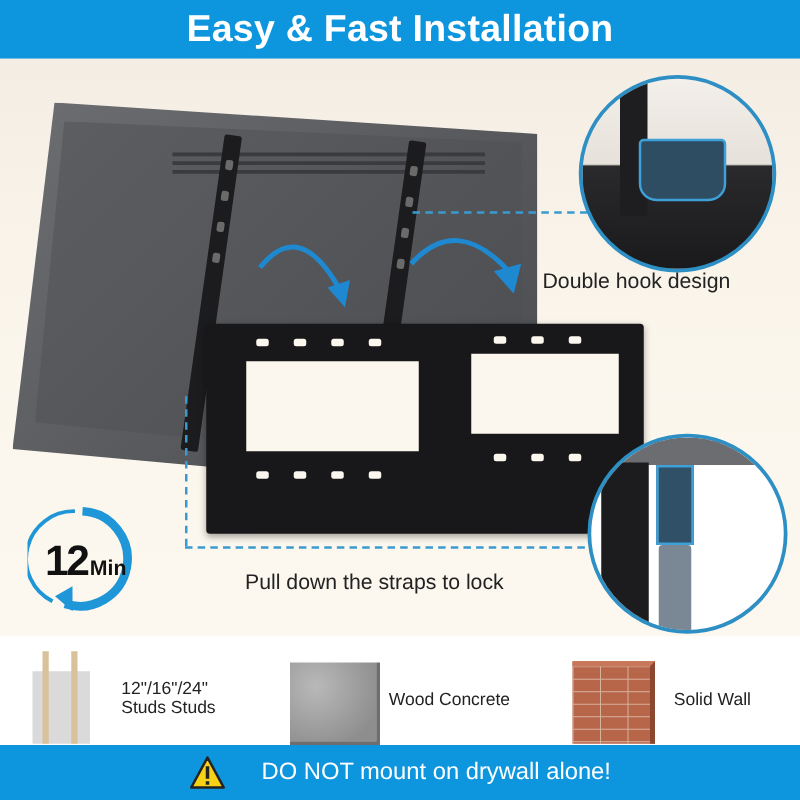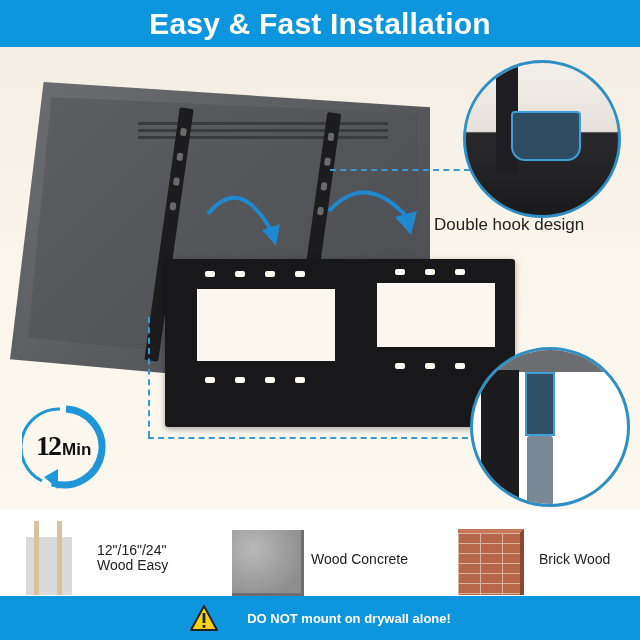--- a/index.html
+++ b/index.html
@@ -39,39 +39,39 @@
   .zoom-circle { position: absolute; border: 3px solid #2d8fc4; border-radius: 50%; overflow: hidden;
     background: #fff; }
   .dash { position: absolute; border-top: 2px dashed #3a9ad0; height: 0; }
   .dash-v { position: absolute; border-left: 2px dashed #3a9ad0; width: 0; }
 
   .label { position: absolute; color: #222; font-size: 17px; }
 
   
   .timer { position: absolute; left: 22px; top: 356px; width: 88px; height: 88px; }
   .timer-text { position: absolute; left: 14px; top: 27px; font-weight: bold; color: #111; display: flex; align-items: baseline; }
-  .timer-num { font-size: 28px; letter-spacing: -2px; font-family: Liberation Serif, serif; }
+  .timer-num { font-size: 34px; letter-spacing: -2px; font-family: Liberation Sans, sans-serif; }
   .timer-unit { font-size: 17px; margin-left: 2px; }
 
   
   .surfaces { position: absolute; left: 0; top: 509px; width: 640px; height: 87px; background: #fff; }
   .surf { position: absolute; top: 0; height: 87px; display: flex; align-items: center; }
   .surf-label { font-size: 14px; color: #222; line-height: 1.1; }
   .studs { position: absolute; left: 26px; top: 12px; width: 48px; height: 74px; }
   .concrete { position: absolute; left: 232px; top: 21px; width: 72px; height: 66px;
     background: radial-gradient(circle at 30% 30%, #b9b9b9, #8e8e8e 80%); border-right: 3px solid #6e6e6e; border-bottom: 3px solid #6e6e6e; }
   .brick { position: absolute; left: 458px; top: 20px; width: 66px; height: 66px; background-color: #b8664a;
     background-image:
       linear-gradient(#d9b3a0 1px, transparent 1px),
       linear-gradient(90deg, #d9b3a0 1px, transparent 1px);
     background-size: 22px 10px, 22px 10px; border-right: 4px solid #8a4830; border-top: 4px solid #c9775a; }
 
   .bottom-banner { position: absolute; left: 0; top: 596px; width: 640px; height: 44px; background: #0d96de;
     display: flex; align-items: center; justify-content: center; }
-  .bottom-banner span.txt { color: #fff; font-size: 13px; font-weight: bold; margin-left: 28px; }
+  .bottom-banner span.txt { color: #fff; font-size: 19px; font-weight: normal; margin-left: 28px; }
   .warn { width: 30px; height: 28px; }
 </style>
 </head>
 <body>
 
 <header class="top-banner">
   <h1>Easy &amp; Fast Installation</h1>
 </header>
 
 <section class="scene">
@@ -133,20 +133,21 @@
     <div style="position:absolute;left:45px;top:48px;width:70px;height:50px;background:#2e4d63;border:2px solid #3fa0d8;border-radius:4px 4px 14px 14px;"></div>
   </div>
   <div class="label" style="left:434px;top:168px;">Double hook design</div>
 
   <div class="zoom-circle" style="left:470px;top:300px;width:160px;height:160px;background:#fff;">
     <div style="position:absolute;left:0;top:0;width:160px;height:22px;background:#6c6d70;"></div>
     <div style="position:absolute;left:8px;top:20px;width:38px;height:140px;background:#1c1c1e;"></div>
     <div style="position:absolute;left:52px;top:22px;width:30px;height:64px;background:#2f5066;border:2px solid #3fa0d8;"></div>
     <div style="position:absolute;left:54px;top:86px;width:26px;height:70px;background:#7a8794;border-radius:3px;"></div>
   </div>
+  <div class="label" style="left:196px;top:409px;">Pull down the straps to lock</div>
 
   <div class="timer">
     <svg width="88" height="88" viewBox="0 0 88 88" style="position:absolute;left:0;top:0">
       <path d="M44 6 A38 38 0 1 1 30 80" fill="none" stroke="#1e96d8" stroke-width="7"></path>
       <path d="M38 6 A38 38 0 0 0 20 78" fill="none" stroke="#1e96d8" stroke-width="3"></path>
       <path d="M22 74 L36 86 L36 66 Z" fill="#1e96d8"></path>
     </svg>
     <div class="timer-text">
       <span class="timer-num">12</span>
       <span class="timer-unit">Min</span>
@@ -156,27 +157,27 @@
 
 <section class="surfaces">
   <div class="surf" style="left:0;width:210px;">
     <div class="studs">
       <div style="position:absolute;left:0;top:16px;width:46px;height:58px;background:#dadada;"></div>
       <div style="position:absolute;left:8px;top:0;width:5px;height:74px;background:#d9c29b;"></div>
       <div style="position:absolute;left:31px;top:0;width:5px;height:74px;background:#d9c29b;"></div>
     </div>
     <div class="surf-label" style="position:absolute;left:97px;top:34px;">
       <div>12"/16"/24"</div>
-      <div>Wood Easy</div>
+      <div>Studs Studs</div>
     </div>
   </div>
   <div class="concrete"></div>
   <div class="surf-label" style="position:absolute;left:311px;top:43px;">Wood Concrete</div>
   <div class="brick"></div>
-  <div class="surf-label" style="position:absolute;left:539px;top:43px;">Brick Wood</div>
+  <div class="surf-label" style="position:absolute;left:539px;top:43px;">Solid Wall</div>
 </section>
 
 <footer class="bottom-banner">
   <svg class="warn" viewBox="0 0 30 28">
     <path d="M15 2 L28 26 L2 26 Z" fill="#f7d117" stroke="#222" stroke-width="2" stroke-linejoin="round"></path>
     <rect x="13.6" y="9" width="2.8" height="10" fill="#222"></rect>
     <rect x="13.6" y="21" width="2.8" height="2.8" fill="#222"></rect>
   </svg>
   <span class="txt">DO NOT mount on drywall alone!</span>
 </footer>

